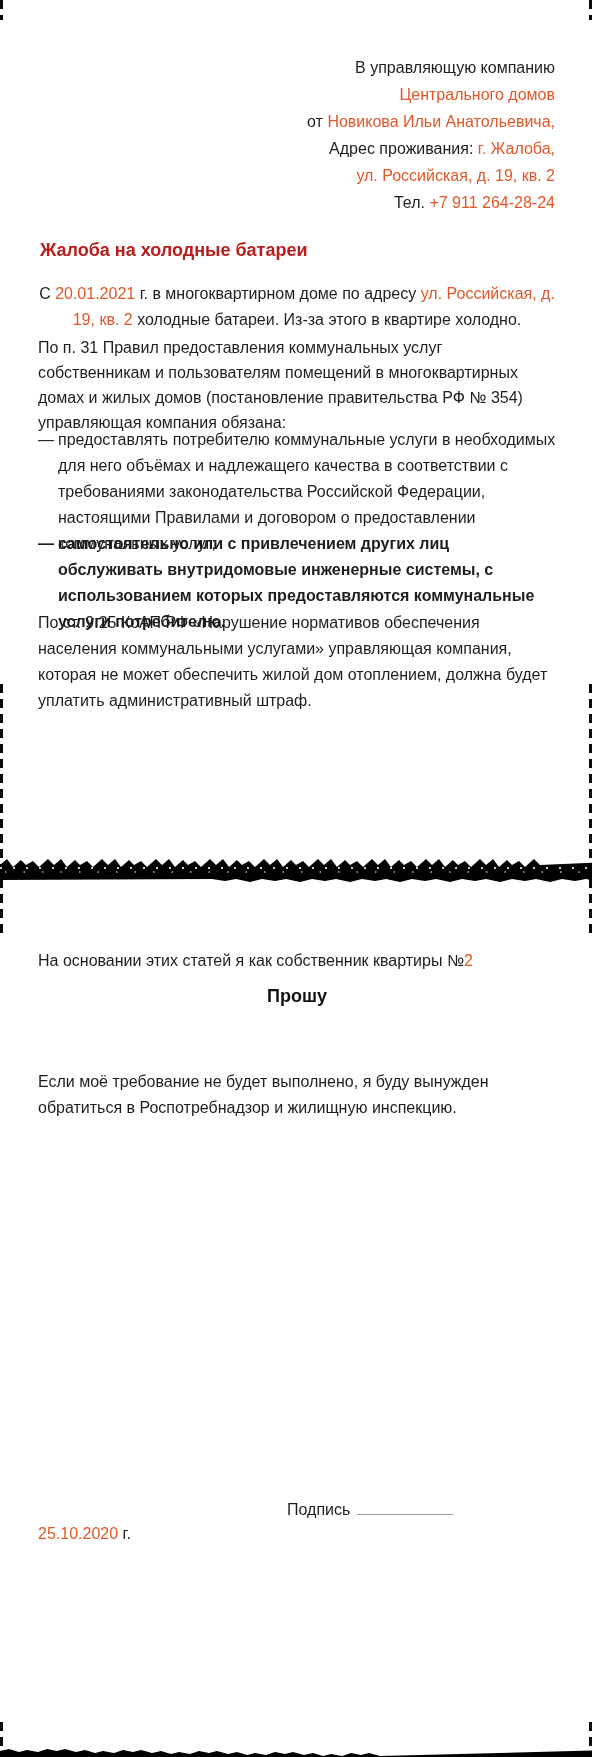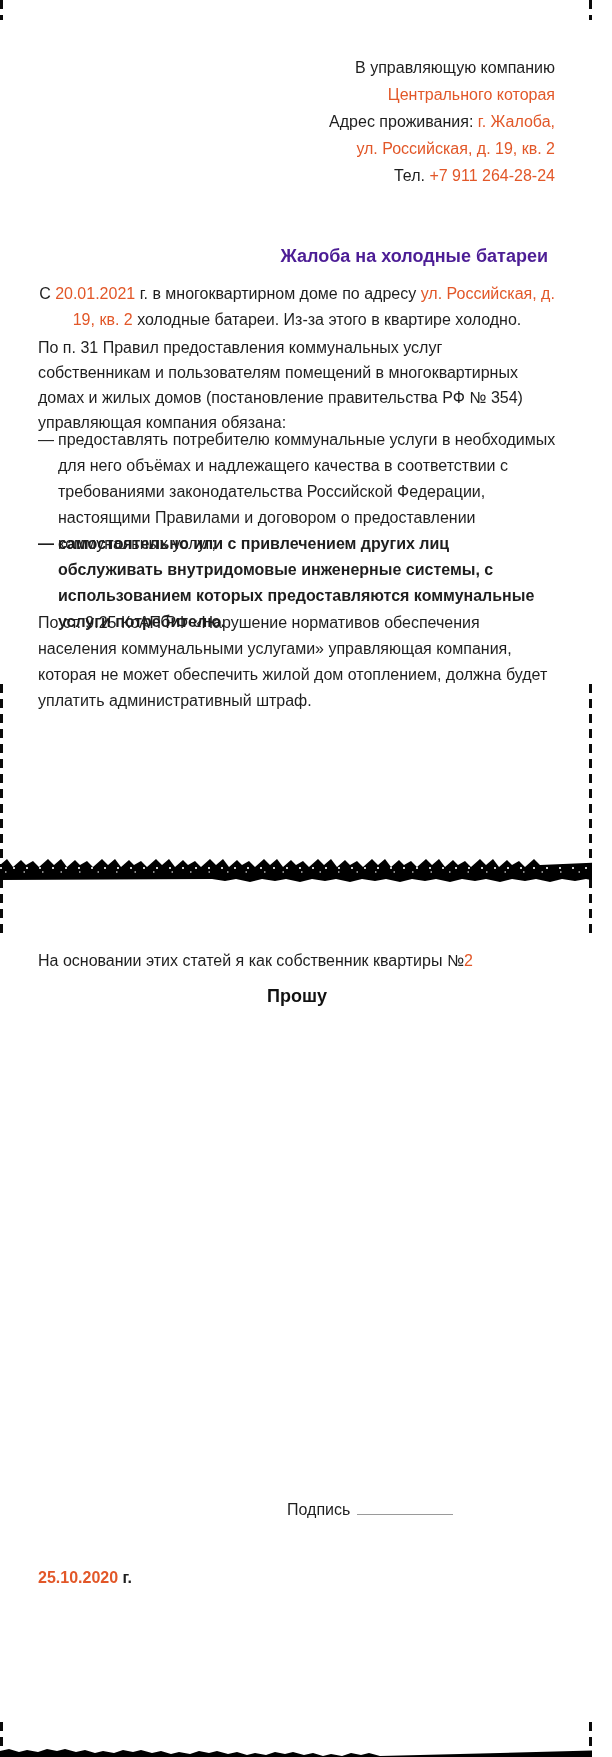--- a/index.html
+++ b/index.html
@@ -4,38 +4,38 @@
 <style>
   html,body{margin:0;padding:0;background:#ffffff;}
   .page{
     position:relative;width:592px;height:1757px;background:#fff;overflow:hidden;
     font-family:"Liberation Sans",sans-serif;color:#1e1e1e;font-size:16px;
   }
   .accent{color:#E25728;}
   
   .recipient{position:absolute;top:54px;right:37px;text-align:right;line-height:27px;white-space:nowrap;}
   
-  .doc-title{position:absolute;top:238px;left:38px;right:36px;margin:8px;text-align:right;
-    font-size:18px;font-weight:bold;color:#4c1d95;}
+  .doc-title{position:absolute;top:238px;left:38px;right:36px;margin:2px;text-align:left;
+    font-size:18px;font-weight:bold;color:#b91c1c;}
   .h-request{position:absolute;top:986px;left:38px;right:36px;margin:0;text-align:center;
     font-size:18px;font-weight:bold;color:#111;}
   
   .block{position:absolute;left:38px;right:36px;line-height:26px;margin:0;}
   .p-intro{top:281px;text-align:center;}
   .p-rules{top:335px;line-height:25px;}
   .bullet-1{top:427px;}
   .bullet-2{top:531px;font-weight:bold;}
   .p-koap{top:610px;}
   .bullet{padding-left:20px;text-indent:-20px;}
   .bullet .dash{display:inline-block;width:20px;text-indent:0;}
   .p2-intro{top:948px;}
   .p-fix{top:1029px;}
   .p-warning{top:1069px;}
   
-  .date-block{position:absolute;left:38px;top:1565px;line-height:26px;white-space:nowrap;font-weight:bold;}
+  .date-block{position:absolute;left:38px;top:1521px;line-height:26px;white-space:nowrap;}
   .sig-block{position:absolute;left:287px;top:1497px;line-height:26px;white-space:nowrap;}
   .sig-line{display:inline-block;width:96px;height:15px;border-bottom:1px solid #9a9a9a;margin-left:7px;}
   
   .torn-band{position:absolute;left:0;top:852px;width:612px;height:34px;display:block;}
   
   .bottom-bar{position:absolute;left:0;bottom:0;width:612px;height:12px;display:block;}
   
   .edge{position:absolute;width:3px;background:repeating-linear-gradient(#0a0a0a 0 9px,transparent 9px 15px);}
   .edge-left-mid{left:0;top:684px;height:252px;}
   .edge-right-mid{right:0;top:684px;height:252px;}
@@ -51,21 +51,22 @@
 
   <div class="edge edge-left-top"></div>
   <div class="edge edge-right-top"></div>
   <div class="edge edge-left-mid"></div>
   <div class="edge edge-right-mid"></div>
   <div class="edge edge-left-bottom"></div>
   <div class="edge edge-right-bottom"></div>
 
   <div class="recipient">
     <div><span>В управляющую компанию</span></div>
-    <div><span class="accent">Центрального которая</span></div>
+    <div><span class="accent">Центрального домов</span></div>
+    <div><span>от </span><span class="accent">Новикова Ильи Анатольевича,</span></div>
     <div><span>Адрес проживания: </span><span class="accent">г. Жалоба,</span></div>
     <div><span class="accent">ул. Российская, д. 19, кв. 2</span></div>
     <div><span>Тел. </span><span class="accent">+7 911 264-28-24</span></div>
   </div>
 
   <h1 class="doc-title">Жалоба на холодные батареи</h1>
 
   <p class="block p-intro"><span>С </span><span class="accent">20.01.2021</span><span> г. в многоквартирном доме по адресу </span><span class="accent">ул. Российская, д. 19, кв. 2</span><span> холодные батареи. Из-за этого в квартире холодно.</span></p>
 
   <p class="block p-rules">По п. 31 Правил предоставления коммунальных услуг собственникам и пользователям помещений в многоквартирных домах и жилых домов (постановление правительства РФ № 354) управляющая компания обязана:</p>
@@ -94,20 +95,21 @@
       l-12,3 l-14,-3 l-11,2 l-13,-2 l-12,3 l-14,-3 l-11,2 l-13,-2
       L0,28 Z"></path>
     <line x1="0" y1="16" x2="612" y2="16" stroke="#ffffff" stroke-width="2" stroke-dasharray="2 11" opacity="0.8"></line>
     <line x1="5" y1="20" x2="612" y2="20" stroke="#ffffff" stroke-width="1.5" stroke-dasharray="1.5 17" opacity="0.7"></line>
   </svg>
 
   <p class="block p2-intro"><span>На основании этих статей я как собственник квартиры №</span><span class="accent">2</span></p>
 
   <h2 class="h-request">Прошу</h2>
 
+  <p class="block p-warning">Если моё требование не будет выполнено, я буду вынужден обратиться в Роспотребнадзор и жилищную инспекцию.</p>
 
   <div class="date-block"><span class="accent">25.10.2020</span><span> г.</span></div>
   <div class="sig-block"><span>Подпись</span><span class="sig-line"></span></div>
 
   <svg class="bottom-bar" viewBox="0 0 612 12" preserveAspectRatio="none">
     <path fill="#000000" d="M0,6
       l9,-2 l10,3 l8,-2 l11,2 l9,-3 l10,2 l8,-2 l11,3
       l9,-2 l10,3 l8,-2 l11,2 l9,-3 l10,2 l8,-2 l11,3
       l9,-2 l10,3 l8,-2 l11,2 l9,-3 l10,2 l8,-2 l11,3
       l9,-2 l10,3 l8,-2 l11,2 l9,-3 l10,2 l8,-2 l11,3

